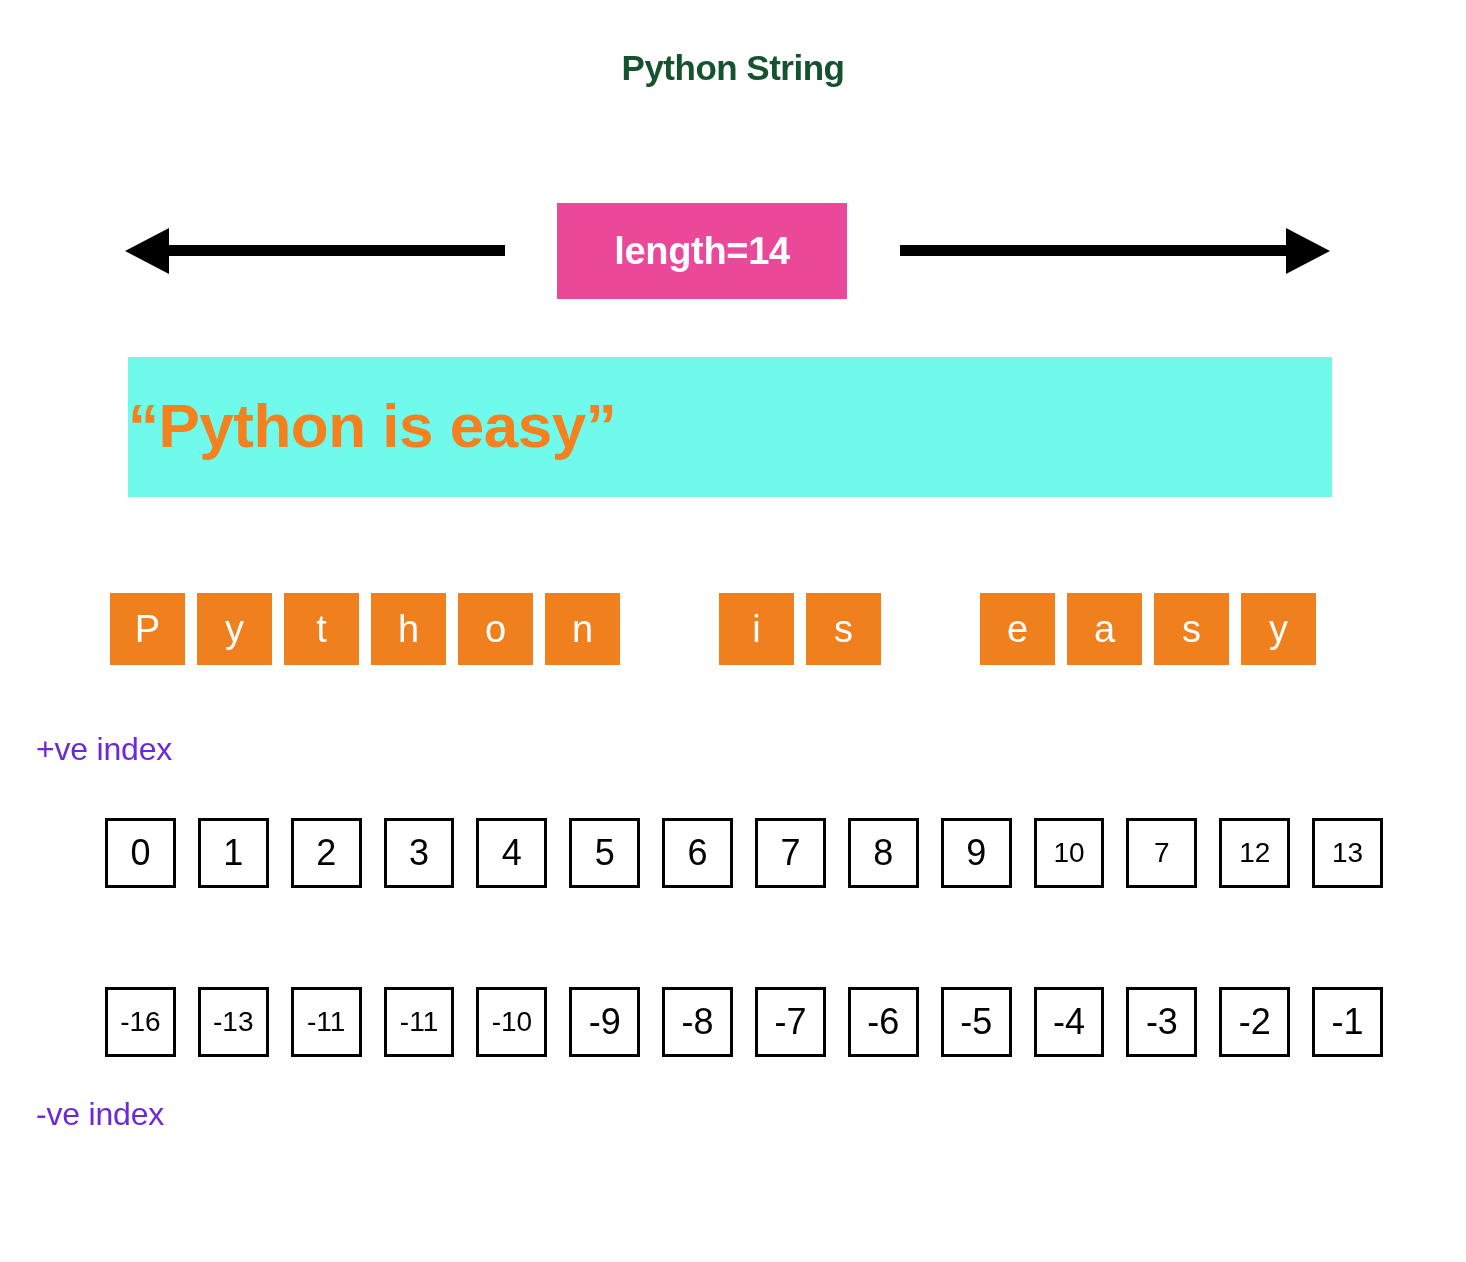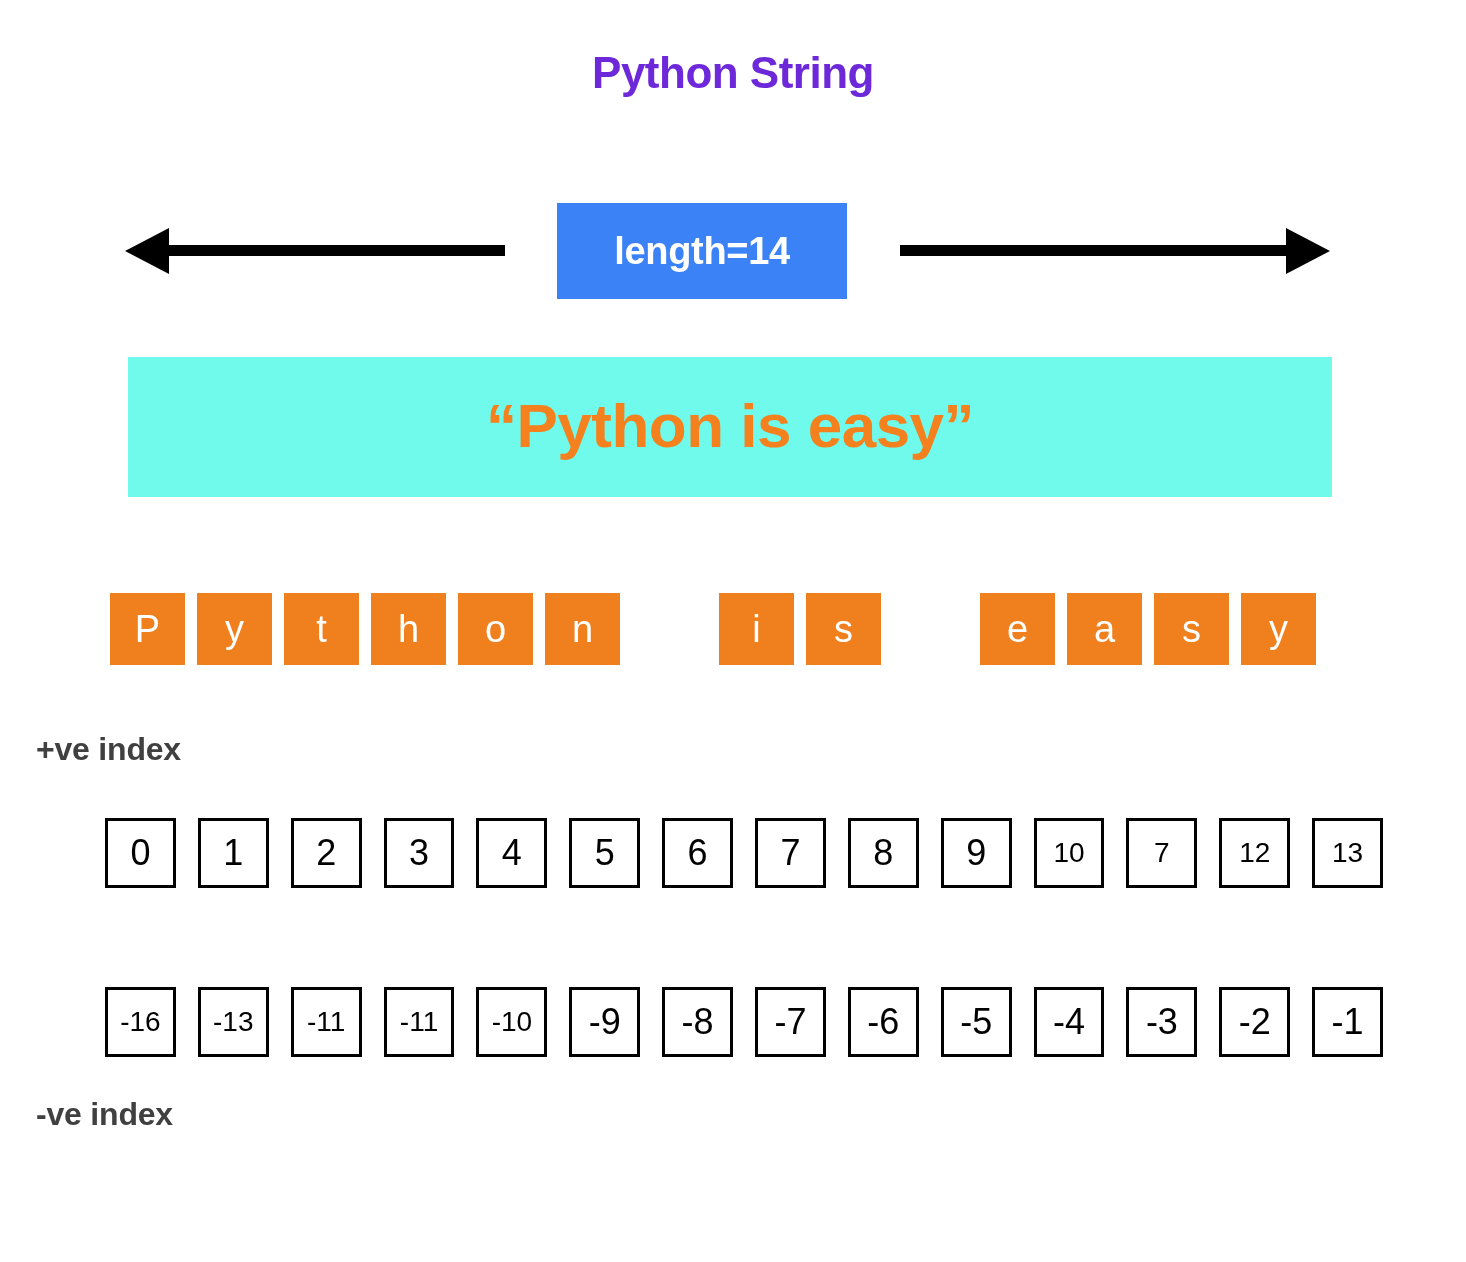--- a/index.html
+++ b/index.html
@@ -16,23 +16,23 @@
     color: #000000;
   }
 
   
   #title {
     position: absolute;
     top: 48px;
     left: 0;
     width: 1466px;
     text-align: center;
-    font-size: 44px;
+    font-size: 35px;
     font-weight: bold;
-    color: #6d28d9;
+    color: #14532d;
     letter-spacing: -0.5px;
   }
 
   
   #length-row {
     position: absolute;
     top: 203px;
     left: 0;
     width: 1466px;
     height: 96px;
@@ -45,21 +45,21 @@
   .arrow svg { display: block; }
   #arrow-left  { left: 125px; }
   #arrow-right { left: 900px; }
 
   #length-box {
     position: absolute;
     left: 557px;
     top: 0px;
     width: 290px;
     height: 96px;
-    background: #3b82f6;
+    background: #ec4899;
     display: flex;
     align-items: center;
     justify-content: center;
   }
   #length-label {
     color: #ffffff;
     font-size: 38px;
     font-weight: bold;
     letter-spacing: -0.3px;
   }
@@ -67,21 +67,20 @@
   
   #string-banner {
     position: absolute;
     left: 128px;
     top: 357px;
     width: 1204px;
     height: 140px;
     background: #6ffaec;
     display: flex;
     align-items: center;
-    justify-content: center;
   }
   #string-banner-text {
     color: #f4801e;
     font-size: 62px;
     font-weight: bold;
     letter-spacing: -0.5px;
     position: relative;
     top: -2px;
   }
 
@@ -109,22 +108,22 @@
   }
   .char-cell.blank {
     background: transparent;
   }
 
   
   .axis-label {
     position: absolute;
     left: 36px;
     font-size: 32px;
-    font-weight: bold;
-    color: #404040;
+    font-weight: normal;
+    color: #6d28d9;
     letter-spacing: -0.2px;
   }
   #pos-index-label { top: 731px; }
   #neg-index-label { top: 1096px; }
 
   
   .index-row {
     position: absolute;
     left: 105px;
     width: 1300px;

